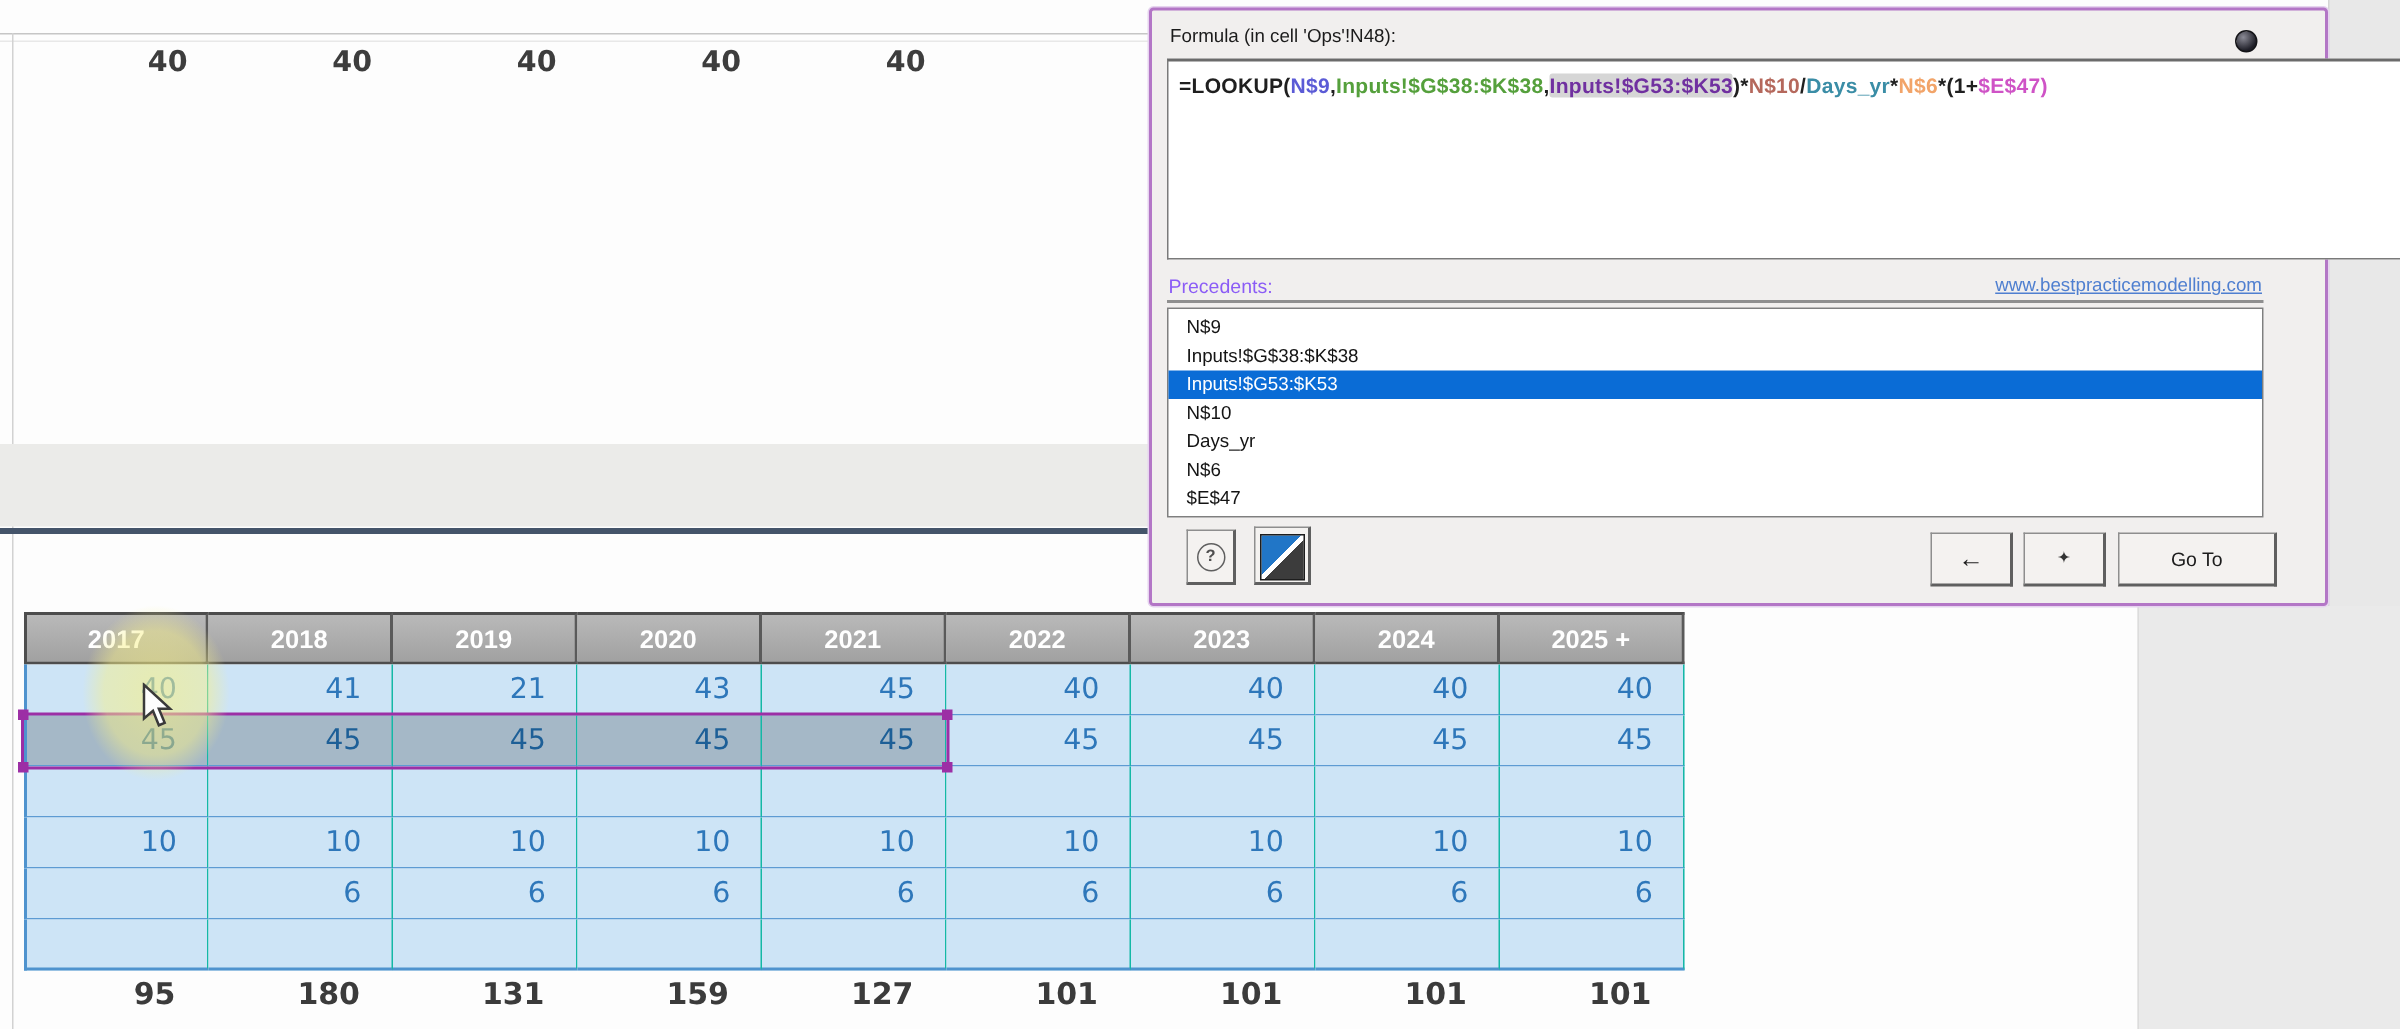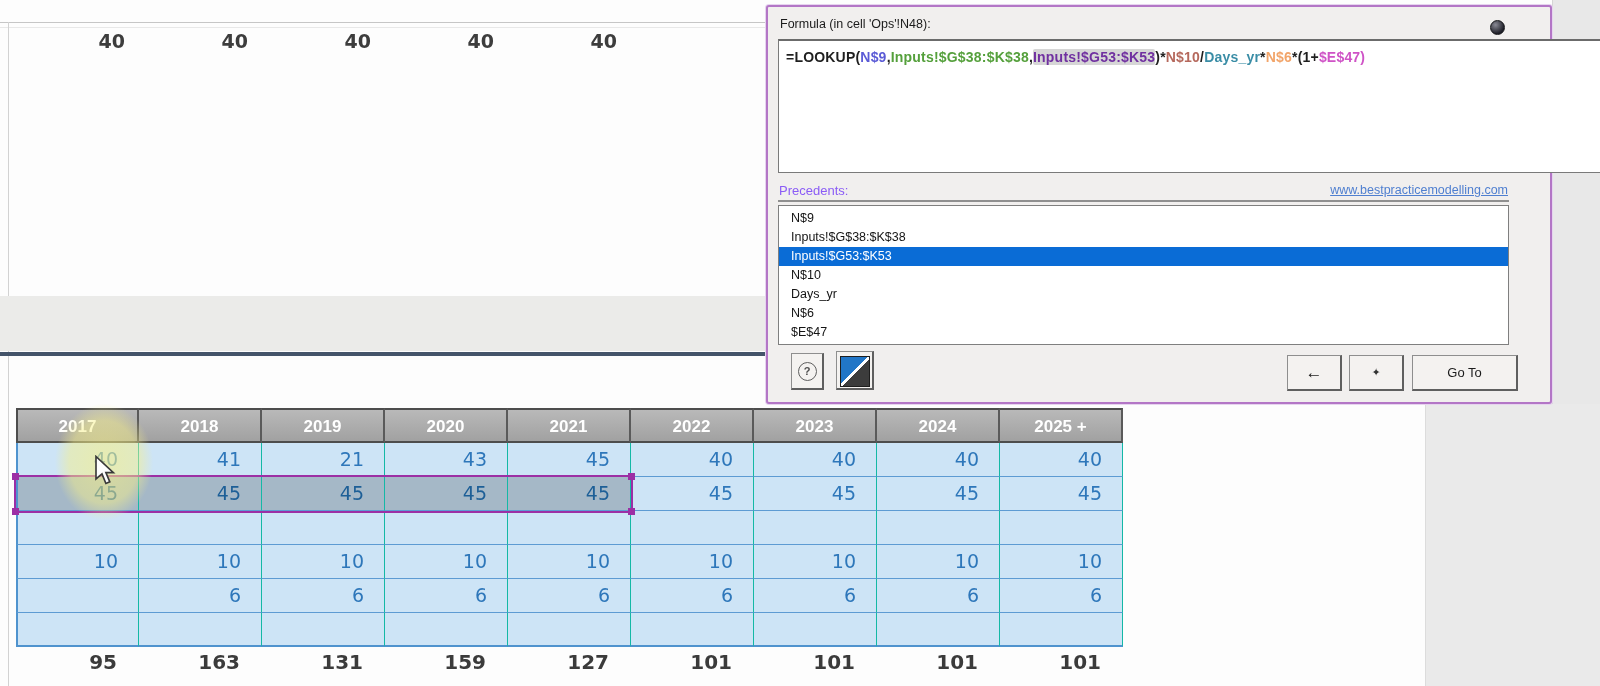--- a/index.html
+++ b/index.html
@@ -186,21 +186,21 @@
 
   <div class="abs sel-box">
     <div class="handle h-tl"></div>
     <div class="handle h-bl"></div>
     <div class="handle h-tr"></div>
     <div class="handle h-br"></div>
   </div>
 
   <div class="abs totals">
     <div class="ocell">95</div>
-    <div class="ocell">163</div>
+    <div class="ocell">180</div>
     <div class="ocell">131</div>
     <div class="ocell">159</div>
     <div class="ocell">127</div>
     <div class="ocell">101</div>
     <div class="ocell">101</div>
     <div class="ocell">101</div>
     <div class="ocell">101</div>
   </div>
 
   <div class="abs halo"></div>

